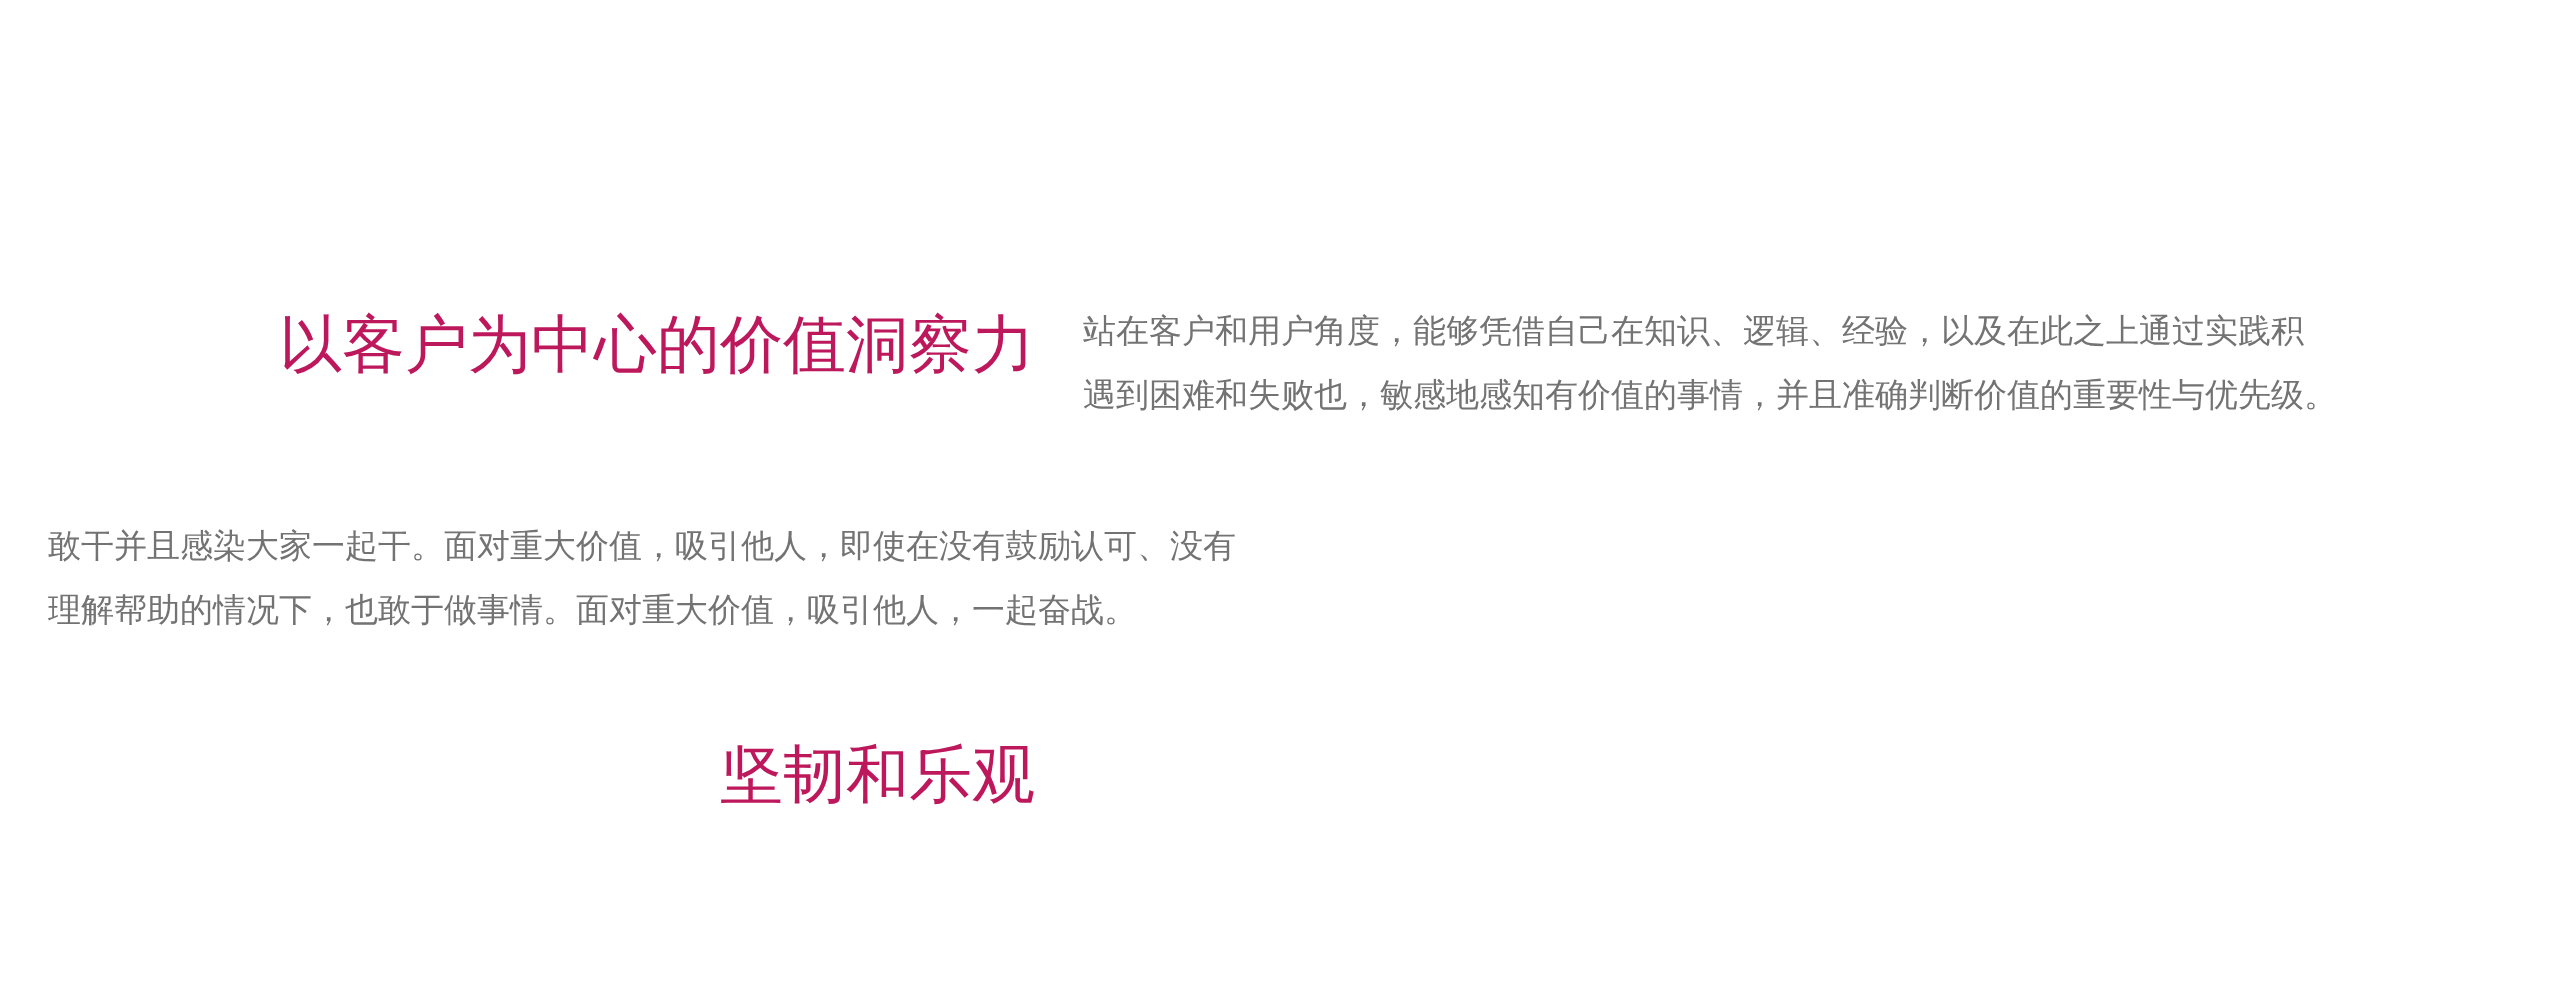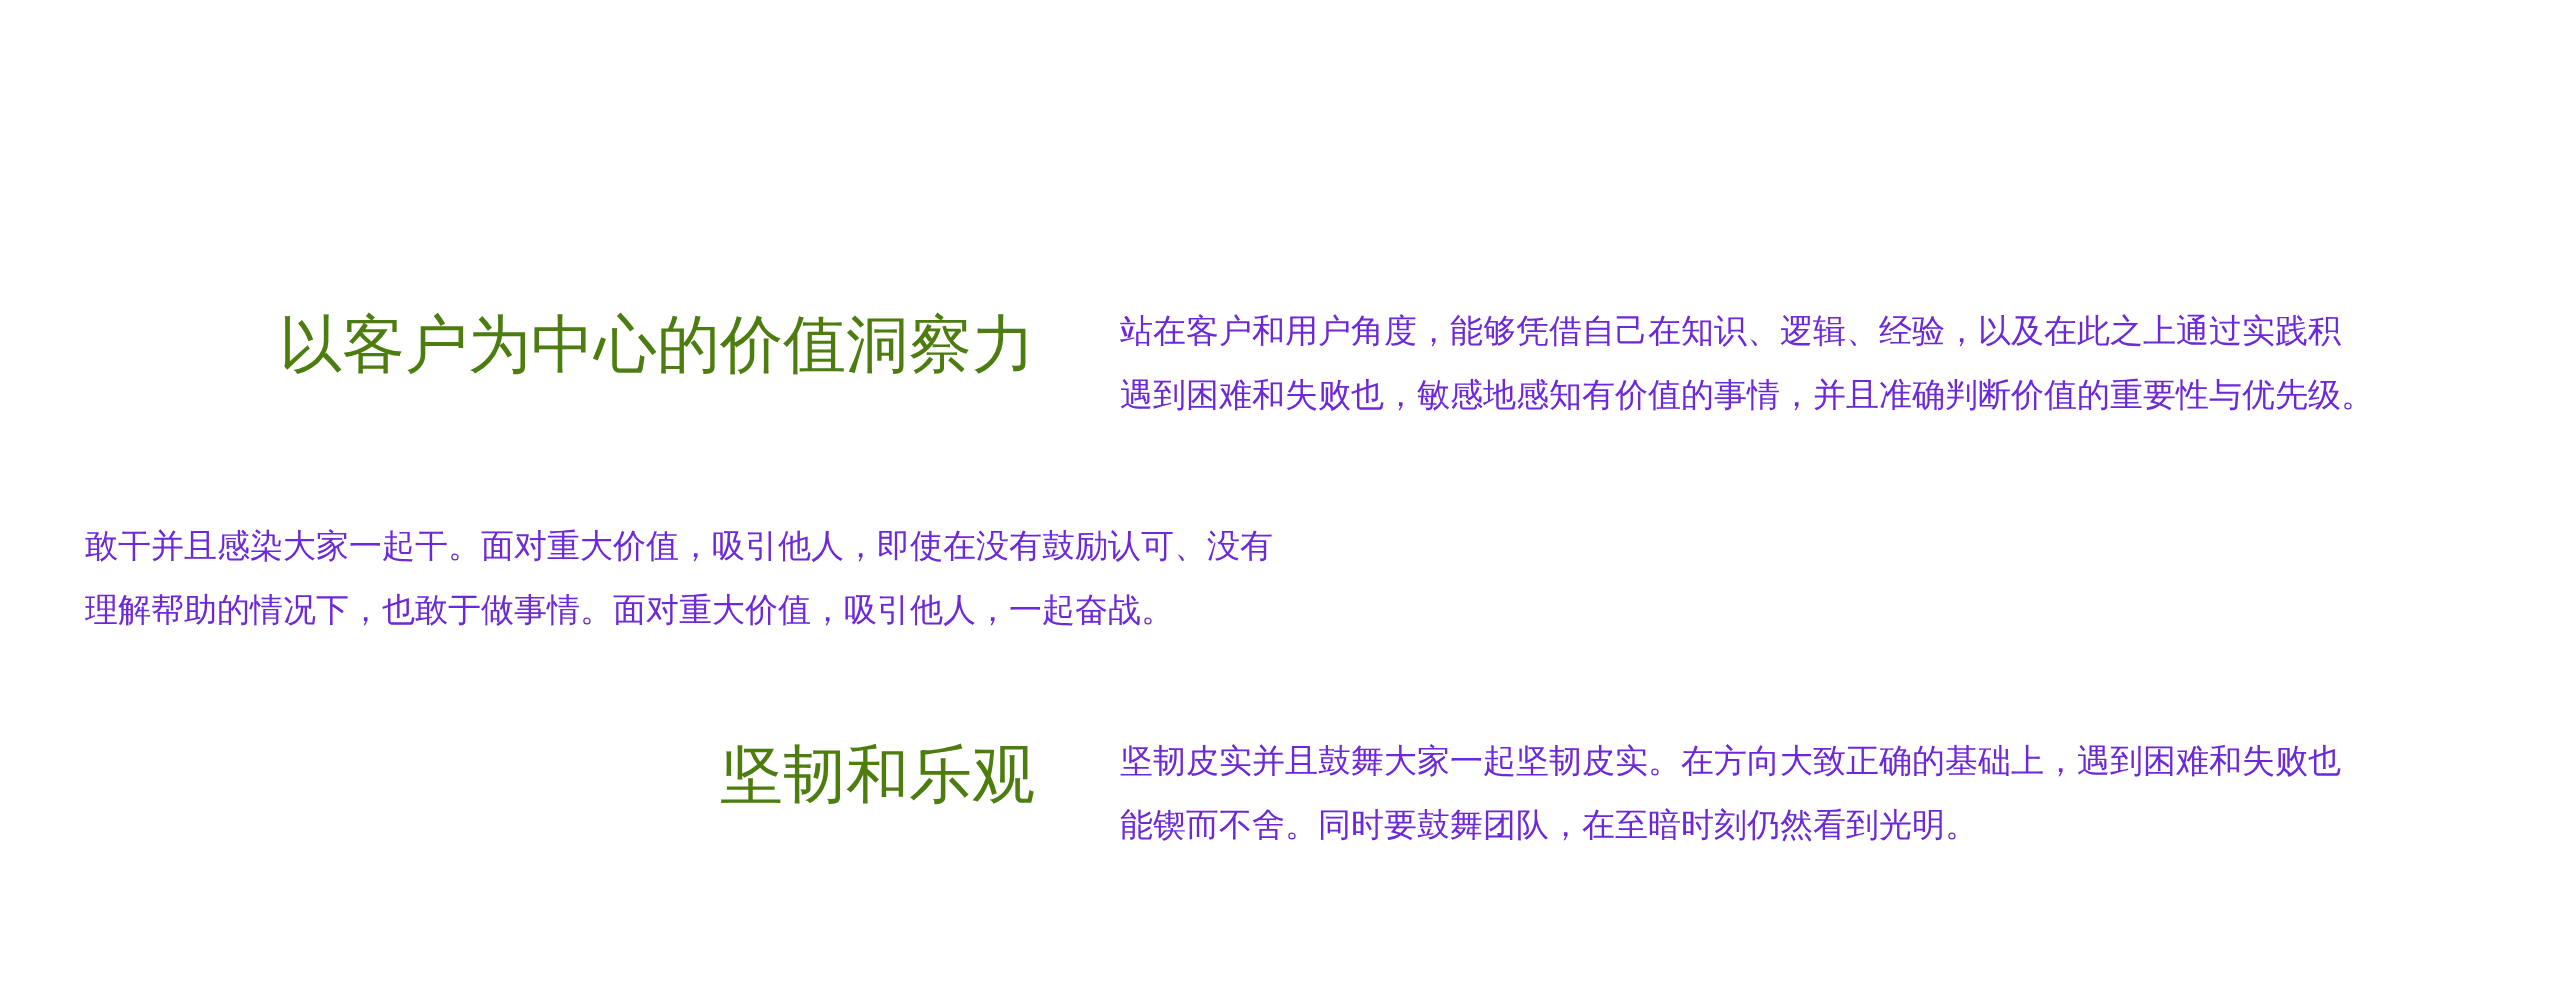--- a/index.html
+++ b/index.html
@@ -23,30 +23,30 @@
     margin-bottom: 87px;
   }
   .title {
     width: 1035px;
     flex: 0 0 1035px;
     margin: 14px 0 0 0;
     text-align: right;
     font-size: 63px;
     line-height: 63px;
     font-weight: 400;
-    color: #4d7c0f;
+    color: #be185d;
     white-space: nowrap;
   }
   .desc {
-    margin-left: 85px;
+    margin-left: 48px;
     width: 1296px;
     font-size: 33px;
     line-height: 64px;
     font-weight: 400;
-    color: #6d28d9;
+    color: #737373;
   }
   .desc-line {
     white-space: nowrap;
   }
 </style>
 </head>
 <body>
 
 <div class="content">
 
@@ -60,20 +60,16 @@
 
   <div class="row">
     <div class="desc">
       <div class="desc-line">敢干并且感染大家一起干。面对重大价值，吸引他人，即使在没有鼓励认可、没有</div>
       <div class="desc-line">理解帮助的情况下，也敢于做事情。面对重大价值，吸引他人，一起奋战。</div>
     </div>
   </div>
 
   <div class="row">
     <h2 class="title">坚韧和乐观</h2>
-    <div class="desc">
-      <div class="desc-line">坚韧皮实并且鼓舞大家一起坚韧皮实。在方向大致正确的基础上，遇到困难和失败也</div>
-      <div class="desc-line">能锲而不舍。同时要鼓舞团队，在至暗时刻仍然看到光明。</div>
-    </div>
   </div>
 
 </div>
 
 
 </body></html>

